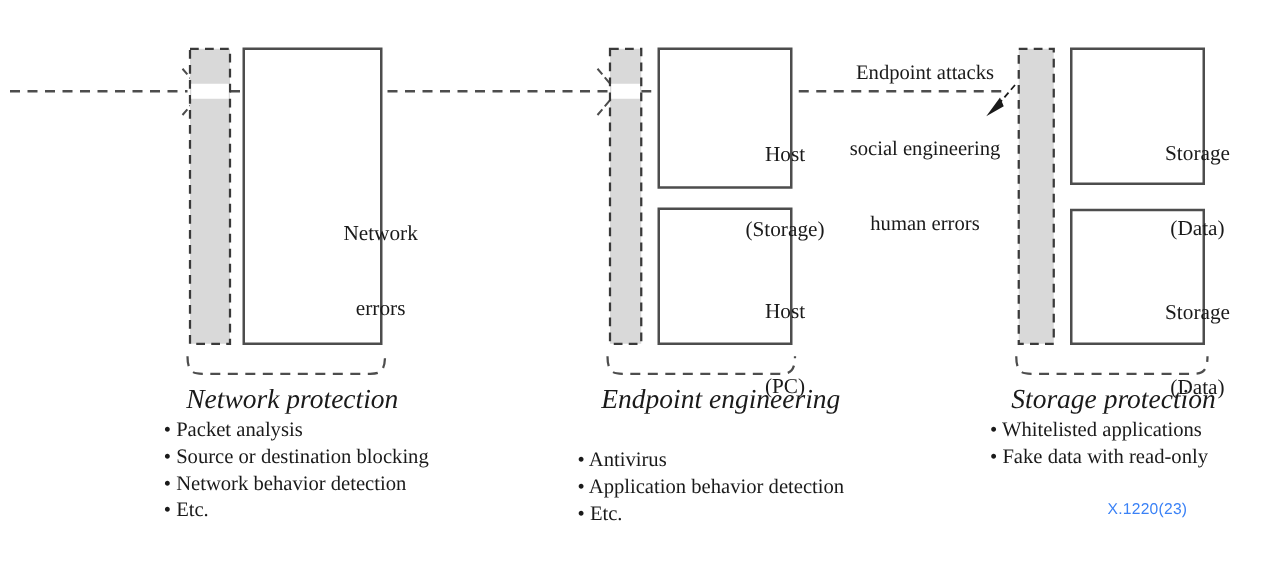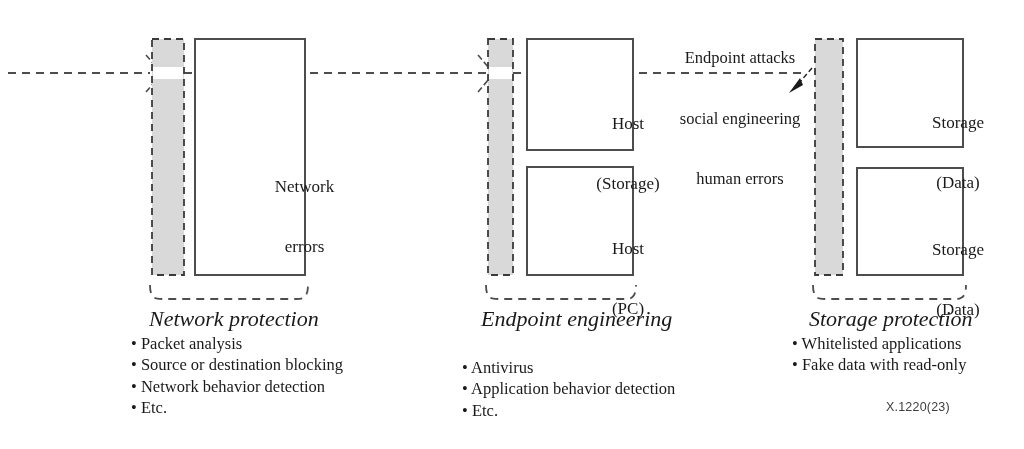--- a/index.html
+++ b/index.html
@@ -15,21 +15,21 @@
 
   .lbl{position:absolute;white-space:pre;text-align:center;line-height:1.18;}
 
   .box-label{font-size:17px;padding-left:48px;}
   .sect-title{font-size:22px;font-style:italic;}
   .attack-label{font-size:16.5px;line-height:1.22;}
   .bullets{font-size:16.5px;line-height:1.30;text-align:left;white-space:normal;}
   .bullets div{white-space:pre;}
   .doccode{
     font-family:"Liberation Sans","DejaVu Sans",sans-serif;
-    font-size:12.5px;color:#404040;letter-spacing:0.2px;
+    font-size:12.5px;color:#3b82f6;letter-spacing:0.2px;
   }
 </style>
 </head>
 <body>
 
 <div id="stage">
 
   <svg id="svg" viewBox="0 0 1024 449">
 
     <g>

